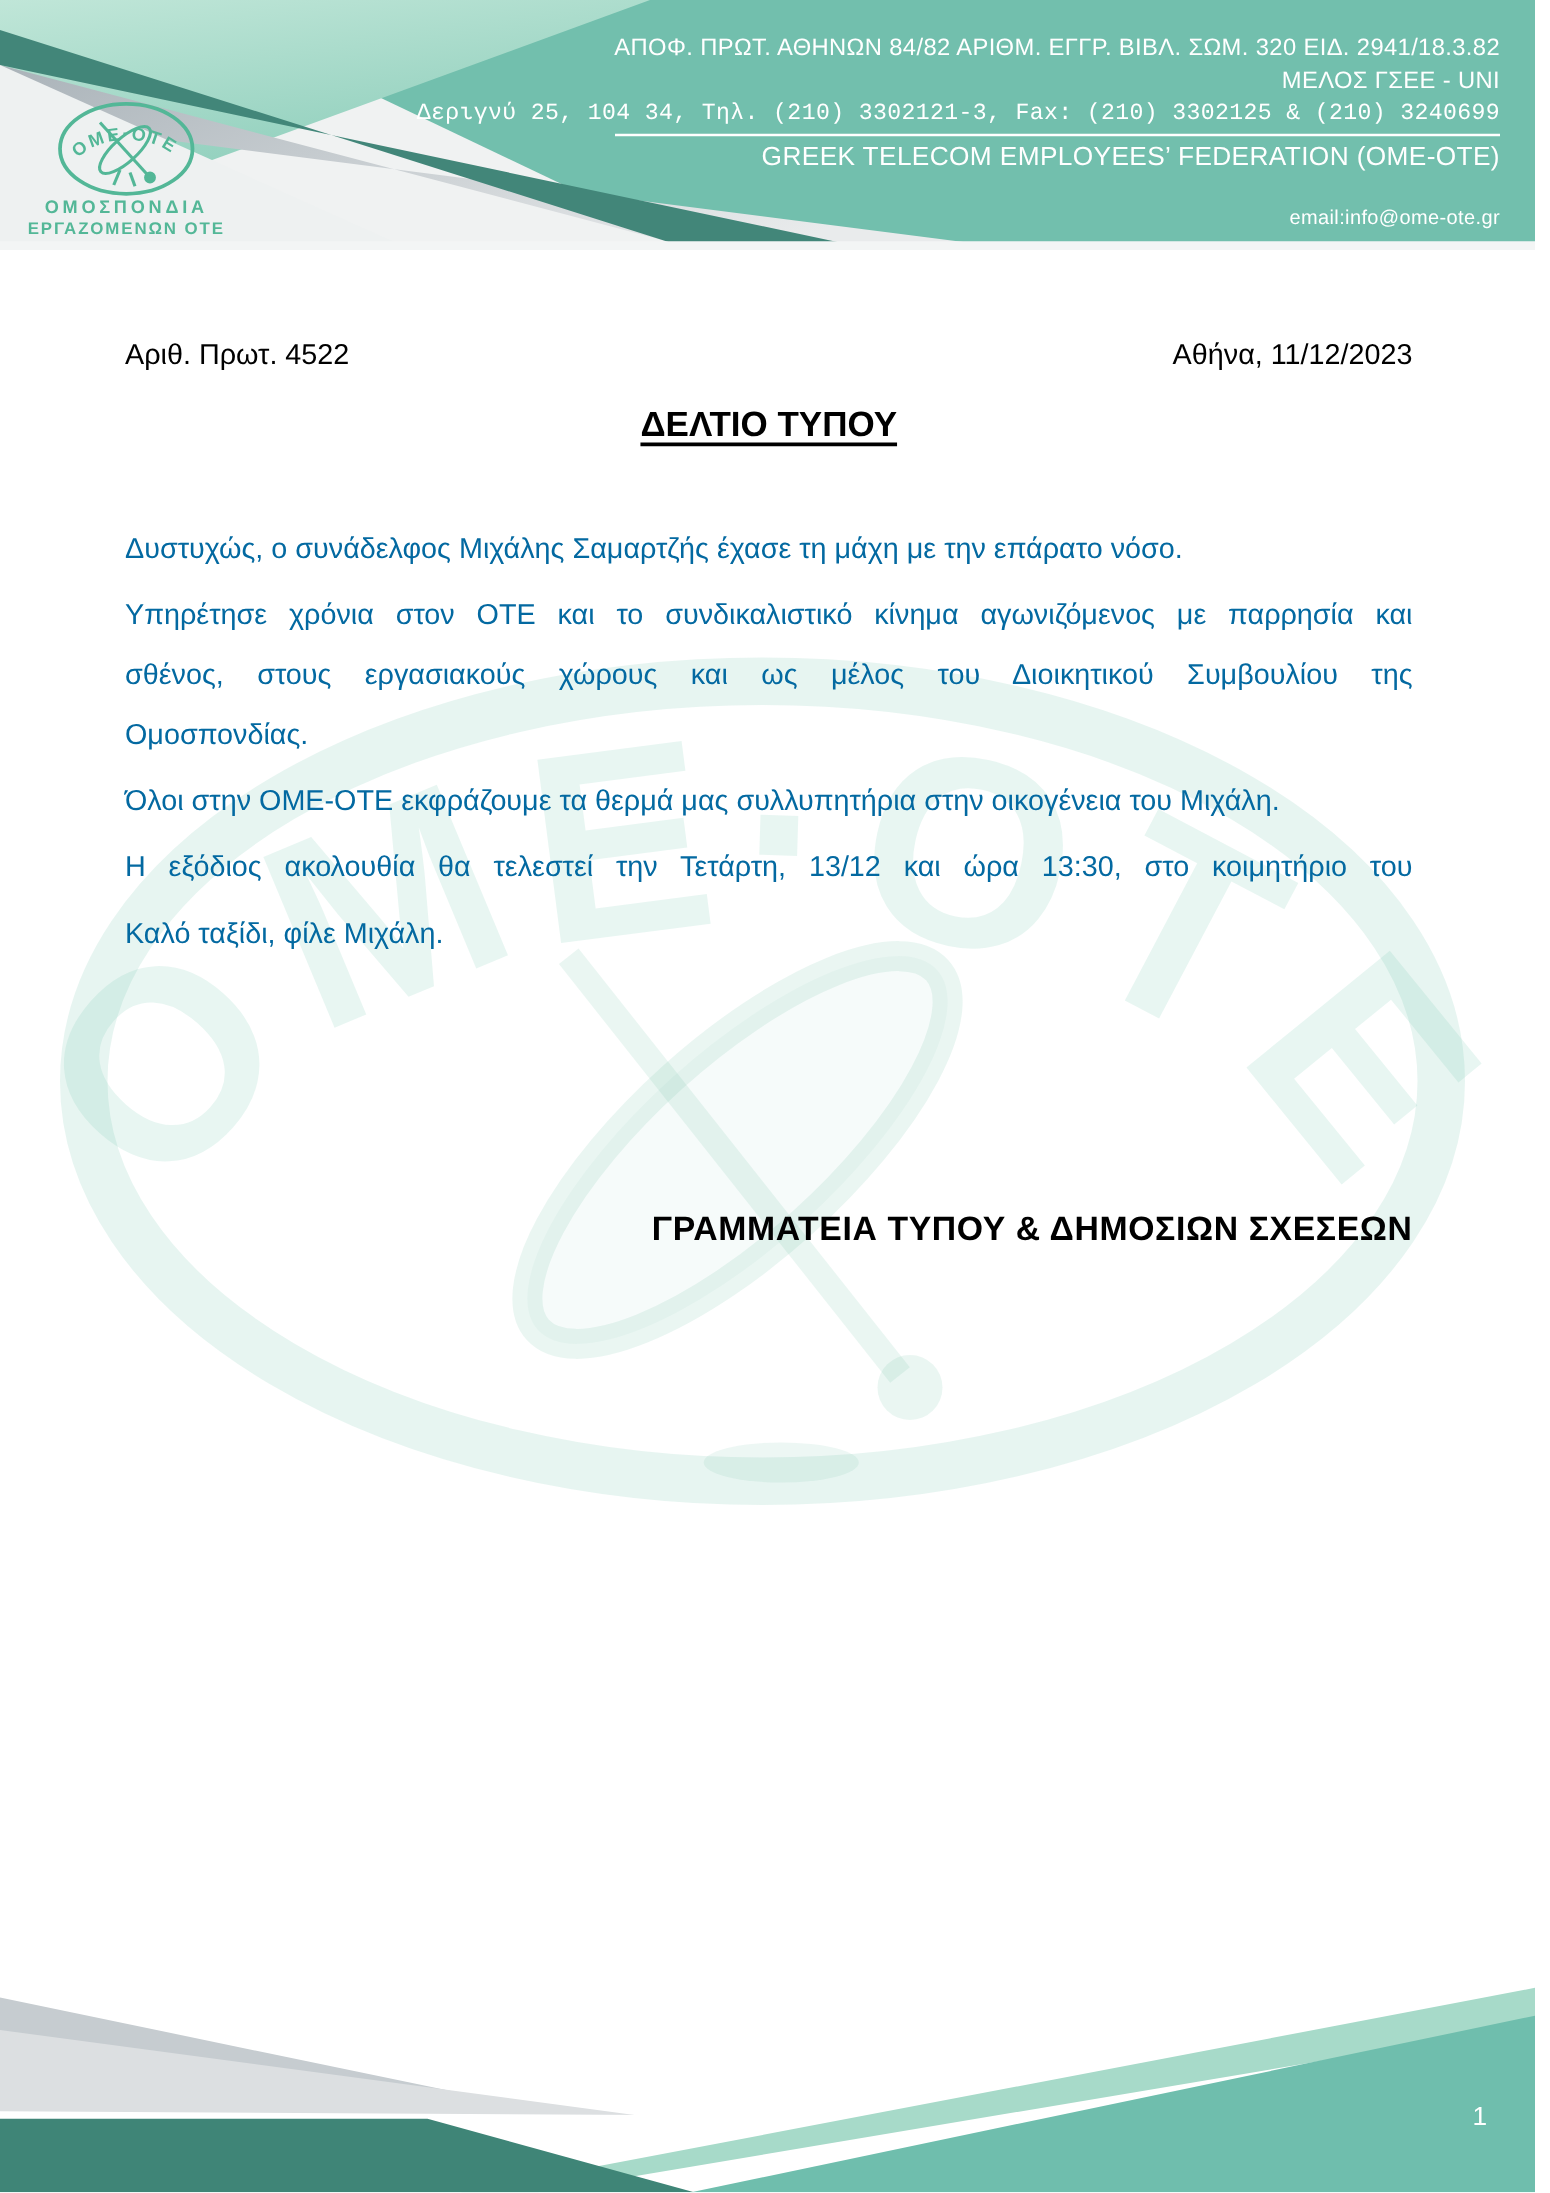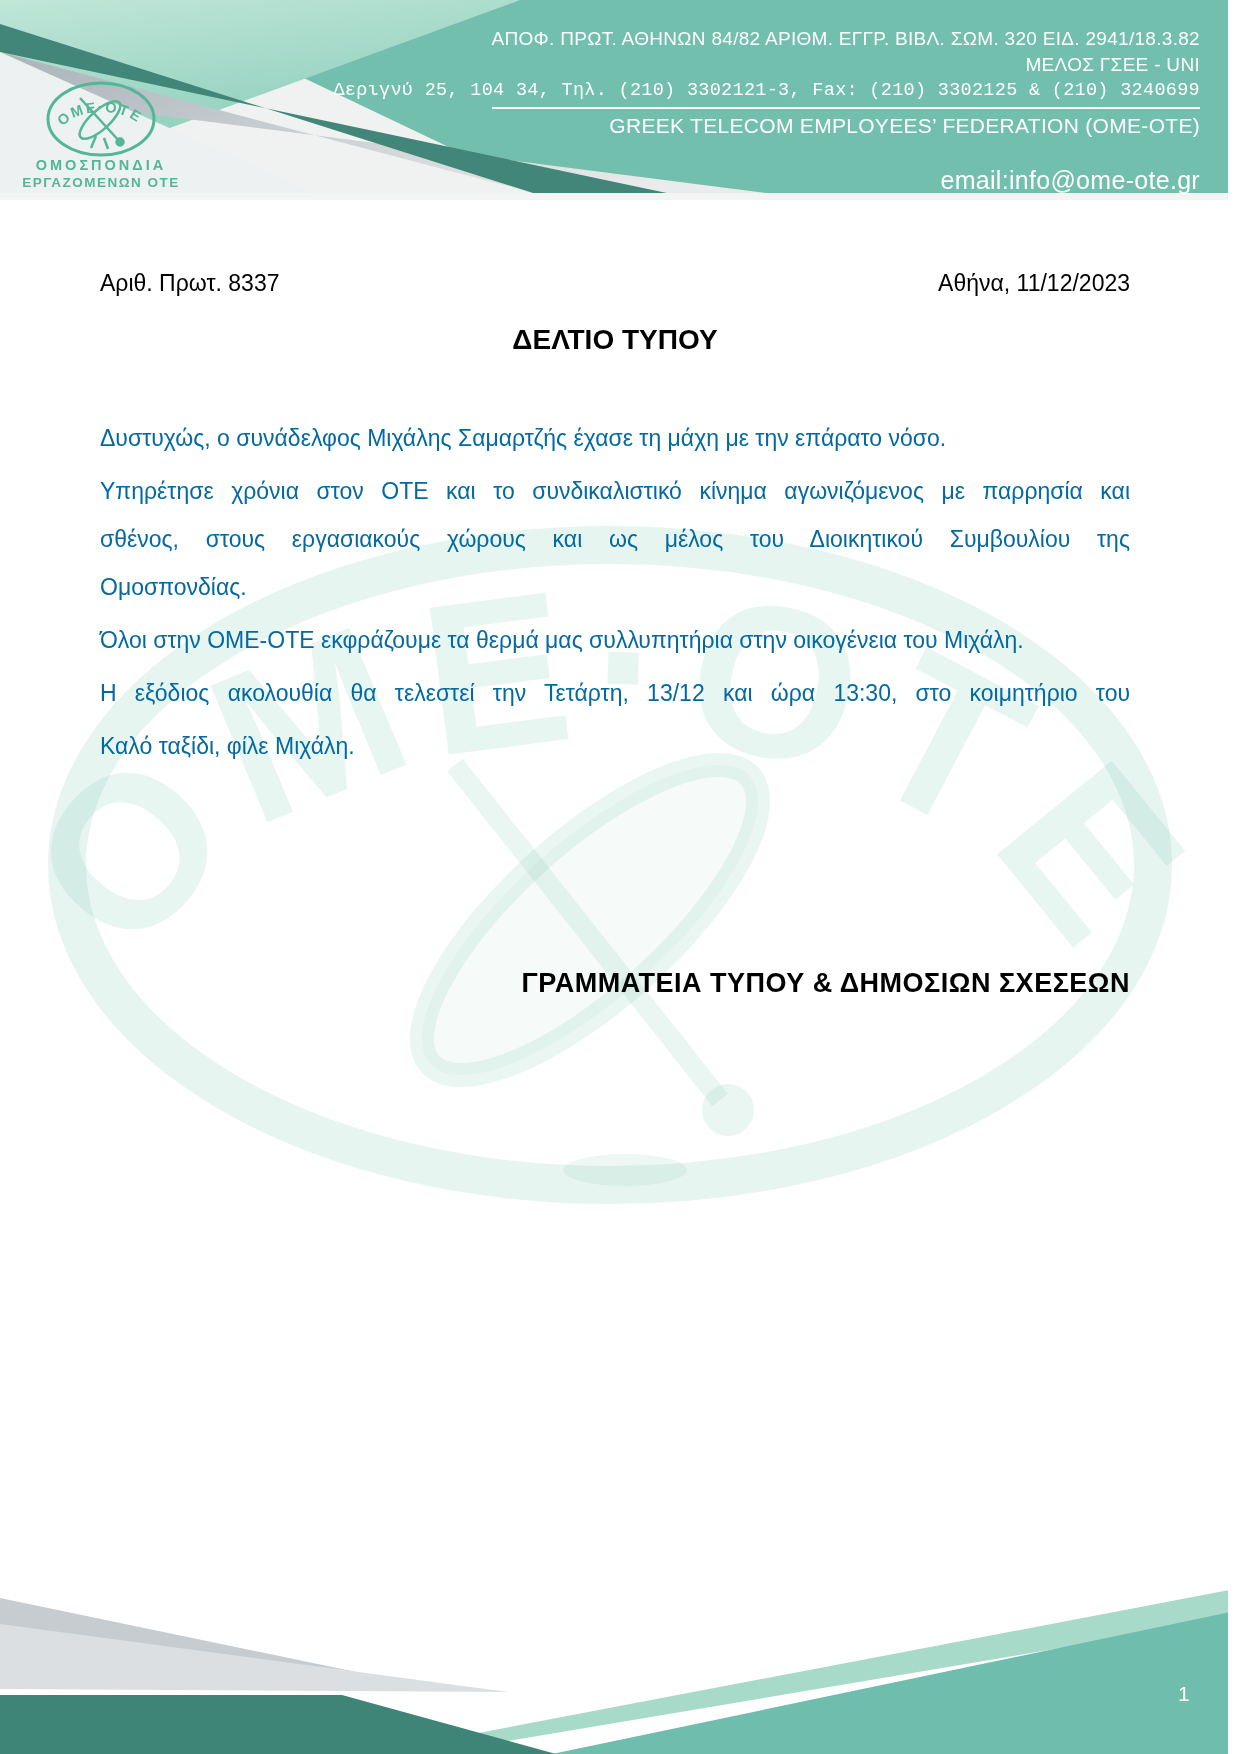--- a/index.html
+++ b/index.html
@@ -7,30 +7,30 @@
         font-family:"Liberation Sans",sans-serif;}
   
   .hdr-svg{position:absolute;left:0;top:0;width:1240px;height:200px;display:block;}
   .hdr-text{position:absolute;right:28px;text-align:right;color:#ffffff;white-space:nowrap;letter-spacing:.3px;}
   .hdr-l1{top:28px;font-size:19px;}
   .hdr-l2{top:54px;font-size:19px;}
   .hdr-l3{top:80px;font-size:18.5px;font-family:Liberation Mono, monospace;}
   .hdr-sep{position:absolute;left:492px;right:28px;top:107px;height:2px;background:#ffffff;}
   .hdr-l4{top:114px;font-size:21px;text-align:center;}
   .hdr-l5{top:141px;font-size:18.5px;}
-  .hdr-l6{top:166px;font-size:25px;}
+  .hdr-l6{top:166px;font-size:16px;}
   .logo-svg{position:absolute;left:8px;top:58px;width:200px;height:142px;}
   
   .wm-svg{position:absolute;left:35px;top:520px;width:1170px;height:690px;}
   
   .meta-row{position:absolute;left:100px;top:270px;width:1030px;display:flex;
             justify-content:space-between;font-size:23px;color:#000;}
   .doc-title{position:absolute;left:100px;top:324px;width:1030px;text-align:center;
              font-size:28px;font-weight:bold;color:#000;}
-  .doc-title span{text-decoration-thickness:3px;text-underline-offset:5px;}
+  .doc-title span{text-decoration:underline;text-decoration-thickness:3px;text-underline-offset:5px;}
   .body-block{position:absolute;left:100px;top:414px;width:1030px;font-size:23px;color:#0369a1;}
   .para{margin:0 0 5px 0;}
   .bline{line-height:48px;}
   .jline{line-height:48px;text-align:justify;text-align-last:justify;}
   .signature{position:absolute;left:100px;top:968px;width:1030px;text-align:right;
              font-size:27px;font-weight:bold;color:#000;letter-spacing:.5px;}
   
   .ftr-svg{position:absolute;left:0;top:1554px;width:1240px;height:200px;display:block;}
   .page-num{position:absolute;left:1178px;top:1682px;color:#ffffff;font-size:21px;}
 </style>
@@ -95,21 +95,21 @@
     </text>
     <g>
       <ellipse cx="555" cy="400" rx="215" ry="78" transform="rotate(-42 555 400)" fill="rgba(103,193,165,0.06)" stroke="rgba(103,193,165,0.14)" stroke-width="24"></ellipse>
       <line x1="420" y1="245" x2="685" y2="580" stroke="rgba(103,193,165,0.14)" stroke-width="20"></line>
       <circle cx="693" cy="590" r="26" fill="rgba(103,193,165,0.14)"></circle>
       <ellipse cx="590" cy="650" rx="62" ry="16" fill="rgba(103,193,165,0.12)"></ellipse>
     </g>
   </svg>
 
   <div class="meta-row">
-    <span>Αριθ. Πρωτ. 8337</span>
+    <span>Αριθ. Πρωτ. 4522</span>
     <span>Αθήνα, 11/12/2023</span>
   </div>
 
   <div class="doc-title">
     <span>ΔΕΛΤΙΟ ΤΥΠΟΥ</span>
   </div>
 
   <div class="body-block">
     <div class="para">
       <div class="bline">Δυστυχώς, ο συνάδελφος Μιχάλης Σαμαρτζής έχασε τη μάχη με την επάρατο νόσο.</div>

